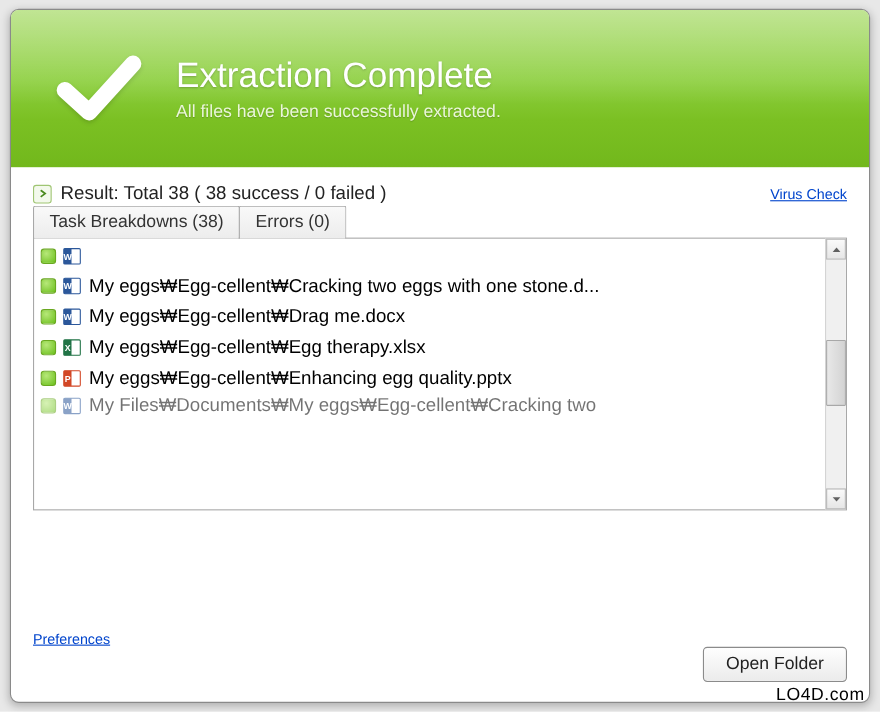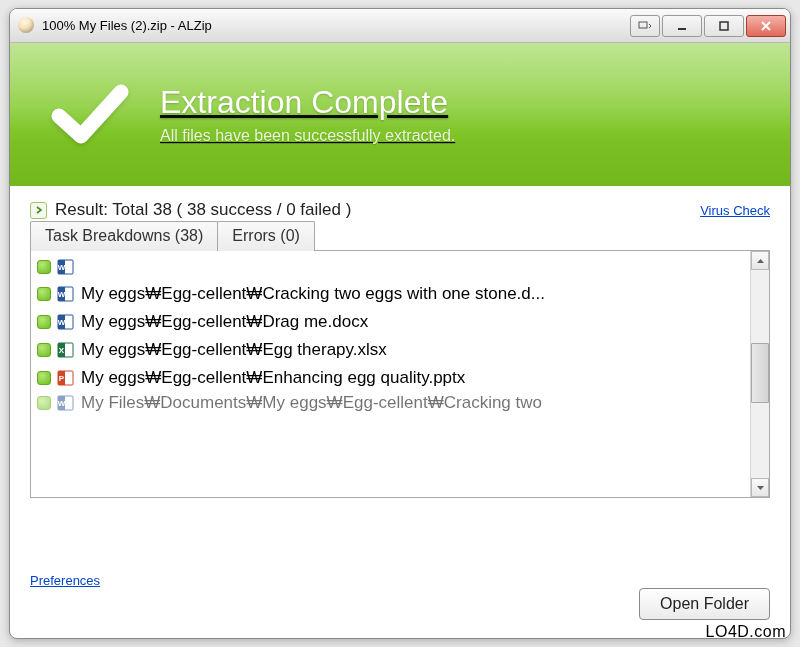--- a/index.html
+++ b/index.html
@@ -60,21 +60,20 @@
 .wbtn.close { background: linear-gradient(#f5b1a8, #e06a59); border-color:#a04030;}
 .wbtn svg { display:block; }
 
 .banner {
   height: 143px;
   background: linear-gradient(to bottom, #9fd75a 0%, #8ccf3e 45%, #7bc023 70%, #72b81c 100%);
   display:flex;
   align-items:center;
   padding-left: 28px;
   position:relative;
-  text-decoration:underline;
 }
 .banner::after {
   content:"";
   position:absolute;
   left:0;right:0;top:0;height:60%;
   background: linear-gradient(to bottom, rgba(255,255,255,.35), rgba(255,255,255,0));
   pointer-events:none;
 }
 .check-circle {
   width: 100px; height:100px;
@@ -223,47 +222,20 @@
   font-size:16px;
   letter-spacing:.5px;
   pointer-events:none;
 }
 </style>
 </head>
 <body>
 
 <div class="window">
 
-  <div class="titlebar">
-    <span class="app-icon"></span>
-    <span class="title-text">100% My Files (2).zip - ALZip</span>
-    <div class="wbtn-group">
-      <div class="wbtn sm">
-        <svg width="14" height="10" viewBox="0 0 14 10">
-            <rect x="1" y="1" width="8" height="6" fill="none" stroke="#555" stroke-width="1"></rect>
-            <path d="M11 3 L13 5 L11 7" fill="none" stroke="#555" stroke-width="1"></path>
-          </svg>
-      </div>
-      <div class="wbtn">
-        <svg width="12" height="12">
-            <line x1="2" y1="9" x2="10" y2="9" stroke="#333" stroke-width="2"></line>
-          </svg>
-      </div>
-      <div class="wbtn">
-        <svg width="12" height="12">
-            <rect x="2" y="2" width="8" height="8" fill="none" stroke="#333" stroke-width="1.5"></rect>
-          </svg>
-      </div>
-      <div class="wbtn close">
-        <svg width="12" height="12">
-            <path d="M2 2 L10 10 M10 2 L2 10" stroke="#fff" stroke-width="2"></path>
-          </svg>
-      </div>
-    </div>
-  </div>
 
   <div class="banner">
     <div class="check-circle">
       <svg width="90" height="90" viewBox="0 0 90 90">
         <path d="M16 46 L38 66 L78 22" fill="none" stroke="#ffffff" stroke-width="15" stroke-linecap="round" stroke-linejoin="round"></path>
       </svg>
     </div>
     <div class="banner-text">
       <h1>Extraction Complete</h1>
       <p>All files have been successfully extracted.</p>

